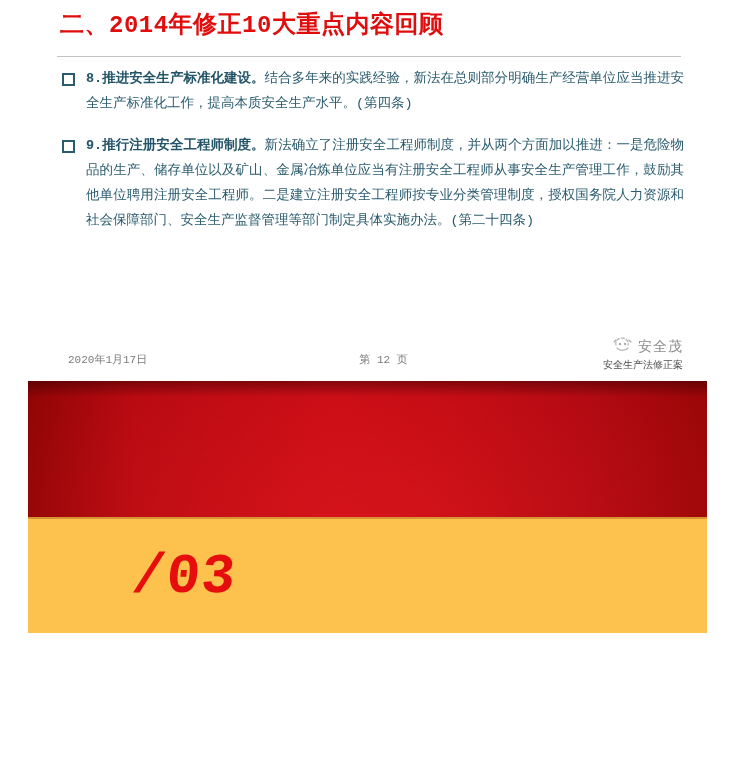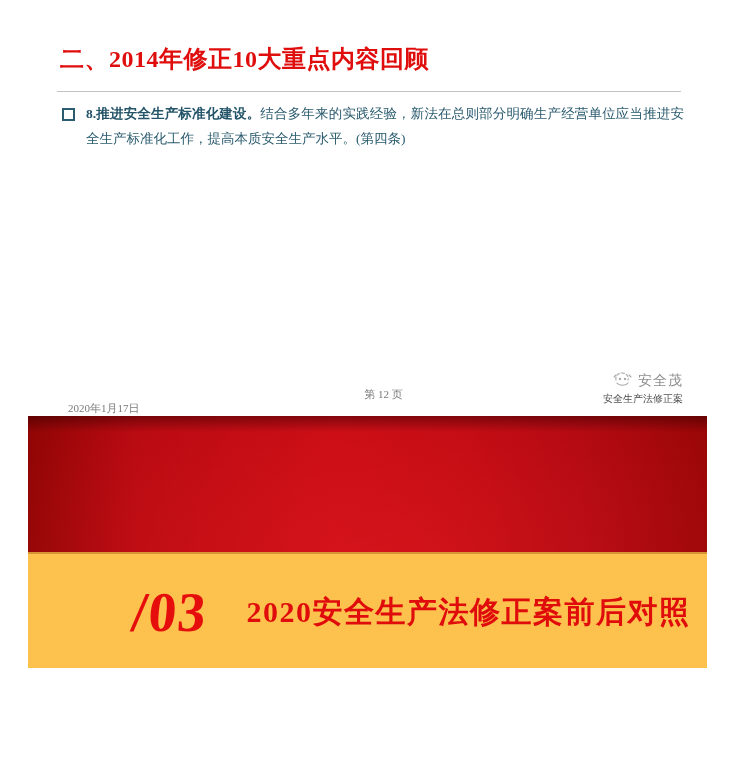--- a/index.html
+++ b/index.html
@@ -1,30 +1,30 @@
 <!DOCTYPE html>
 <html><head>
 <meta charset="utf-8">
 <style>
   html,body{margin:0;padding:0;background:#ffffff;}
   .page{position:relative;width:731px;height:633px;background:#ffffff;overflow:hidden;
-        font-family:Liberation Serif, serif;margin-top:35px;}
+        font-family:Liberation Mono, monospace;}
 
   
   .slide1{position:absolute;left:0;top:0;width:731px;height:376px;background:#ffffff;}
   .slide1 h1{position:absolute;left:60px;top:8px;margin:0;font-size:24px;font-weight:800;
              color:#e00d0d;letter-spacing:.5px;}
   .title-rule{position:absolute;left:57px;top:56px;width:624px;height:1px;background:#c3c3c3;}
   .bullets{position:absolute;left:62px;top:66px;width:622px;}
   .bullet{display:flex;margin-bottom:17px;justify-content:center;}
   .bullet .marker{flex:0 0 auto;width:9px;height:9px;border:2.5px solid #2a5b6e;margin:7px 11px 0 0;}
   .bullet p{margin:0;font-size:13.5px;line-height:25px;color:#2a5b6e;text-align:justify;}
   .bullet p b{font-weight:800;color:#235468;}
   .s1-footer{position:absolute;left:0;top:336px;width:731px;height:36px;font-size:11px;color:#7b7b7b;}
-  .s1-date{position:absolute;left:68px;top:30px;}
+  .s1-date{position:absolute;left:68px;top:16px;}
   .s1-page{position:absolute;left:0;top:16px;width:731px;text-align:center;padding-left:18px;}
   .s1-brand{position:absolute;right:48px;top:0;text-align:right;}
   .s1-brand .row{display:flex;align-items:center;justify-content:flex-end;gap:4px;}
   .s1-brand .row .nm{font-size:14px;color:#8d8d8d;letter-spacing:1px;}
   .s1-brand .sub{font-size:10px;color:#4f4f4f;margin-top:1px;}
 
   
   .slide2{position:absolute;left:28px;top:381px;width:679px;height:379px;overflow:hidden;
     background:
       linear-gradient(180deg, rgba(40,0,0,.45) 0px, rgba(40,0,0,0) 16px),
@@ -46,20 +46,24 @@
 
   <section class="slide1">
     <h1>二、2014年修正10大重点内容回顾</h1>
     <div class="title-rule"></div>
 
     <div class="bullets">
       <div class="bullet">
         <span class="marker"></span>
         <p><b>8.推进安全生产标准化建设。</b><span>结合多年来的实践经验，新法在总则部分明确生产经营单位应当推进安全生产标准化工作，提高本质安全生产水平。(第四条)</span></p>
       </div>
+      <div class="bullet">
+        <span class="marker"></span>
+        <p><b>9.推行注册安全工程师制度。</b><span>新法确立了注册安全工程师制度，并从两个方面加以推进：一是危险物品的生产、储存单位以及矿山、金属冶炼单位应当有注册安全工程师从事安全生产管理工作，鼓励其他单位聘用注册安全工程师。二是建立注册安全工程师按专业分类管理制度，授权国务院人力资源和社会保障部门、安全生产监督管理等部门制定具体实施办法。(第二十四条)</span></p>
+      </div>
     </div>
 
     <div class="s1-footer">
       <span class="s1-date">2020年1月17日</span>
       <span class="s1-page">第 12 页</span>
       <div class="s1-brand">
         <div class="row">
           <span>
             <svg width="22" height="18" viewBox="0 0 22 18">
               <g fill="none" stroke="#a9a9a9" stroke-width="1.1" stroke-linecap="round">
@@ -74,21 +78,20 @@
           <span class="nm">安全茂</span>
         </div>
         <div class="sub">安全生产法修正案</div>
       </div>
     </div>
   </section>
 
   <section class="slide2">
     <div class="band">
       <span class="num">/03</span>
-      <span class="btitle">2020安全生产法修正案前后对照</span>
     </div>
 
     <svg class="gate" viewBox="0 0 679 80" preserveAspectRatio="none">
       <g fill="none" stroke="#eec07c" stroke-width="1.3" stroke-linejoin="round" stroke-linecap="round">
 
         <path d="M0 52 H247 V45 H261 V40 H413 V45 H427 V52 H679"></path>
 
         <path d="M302 16 L306 9 Q307 7 310 7 H364 Q367 7 368 9 L372 16"></path>
         <path d="M298 16 H376"></path>
         <path d="M298 16 Q296 13 293 12 M376 16 Q378 13 381 12"></path>

